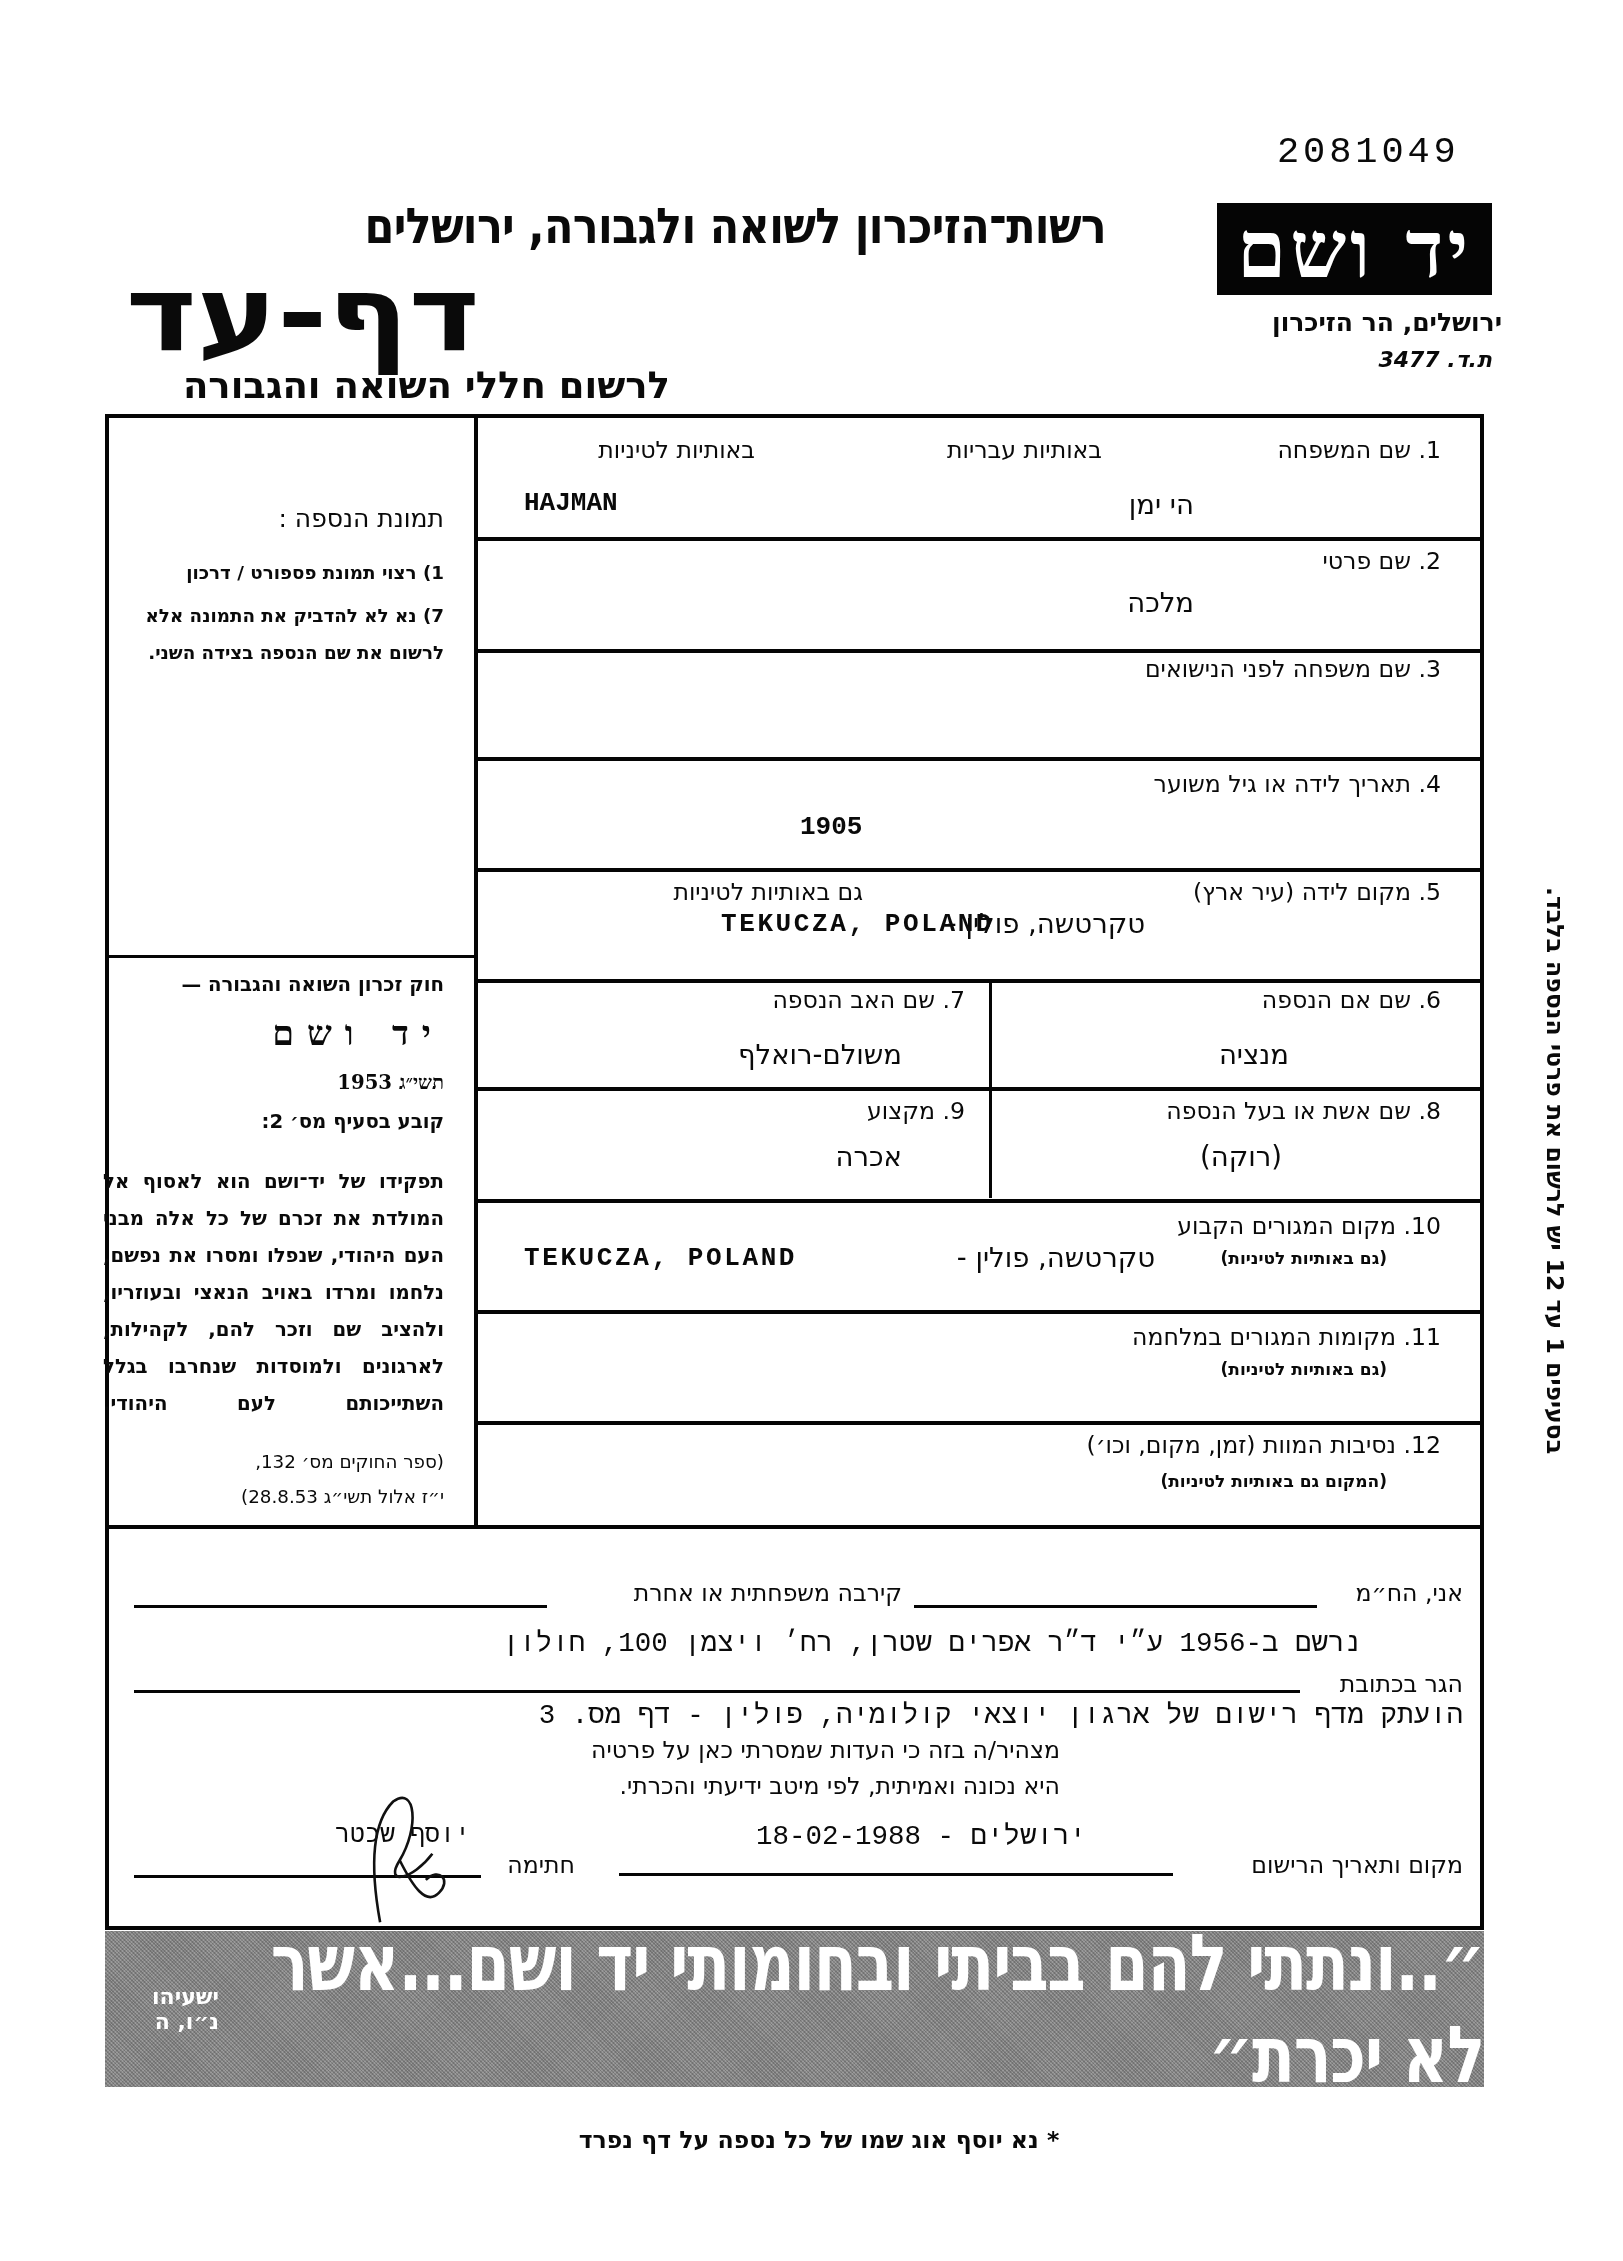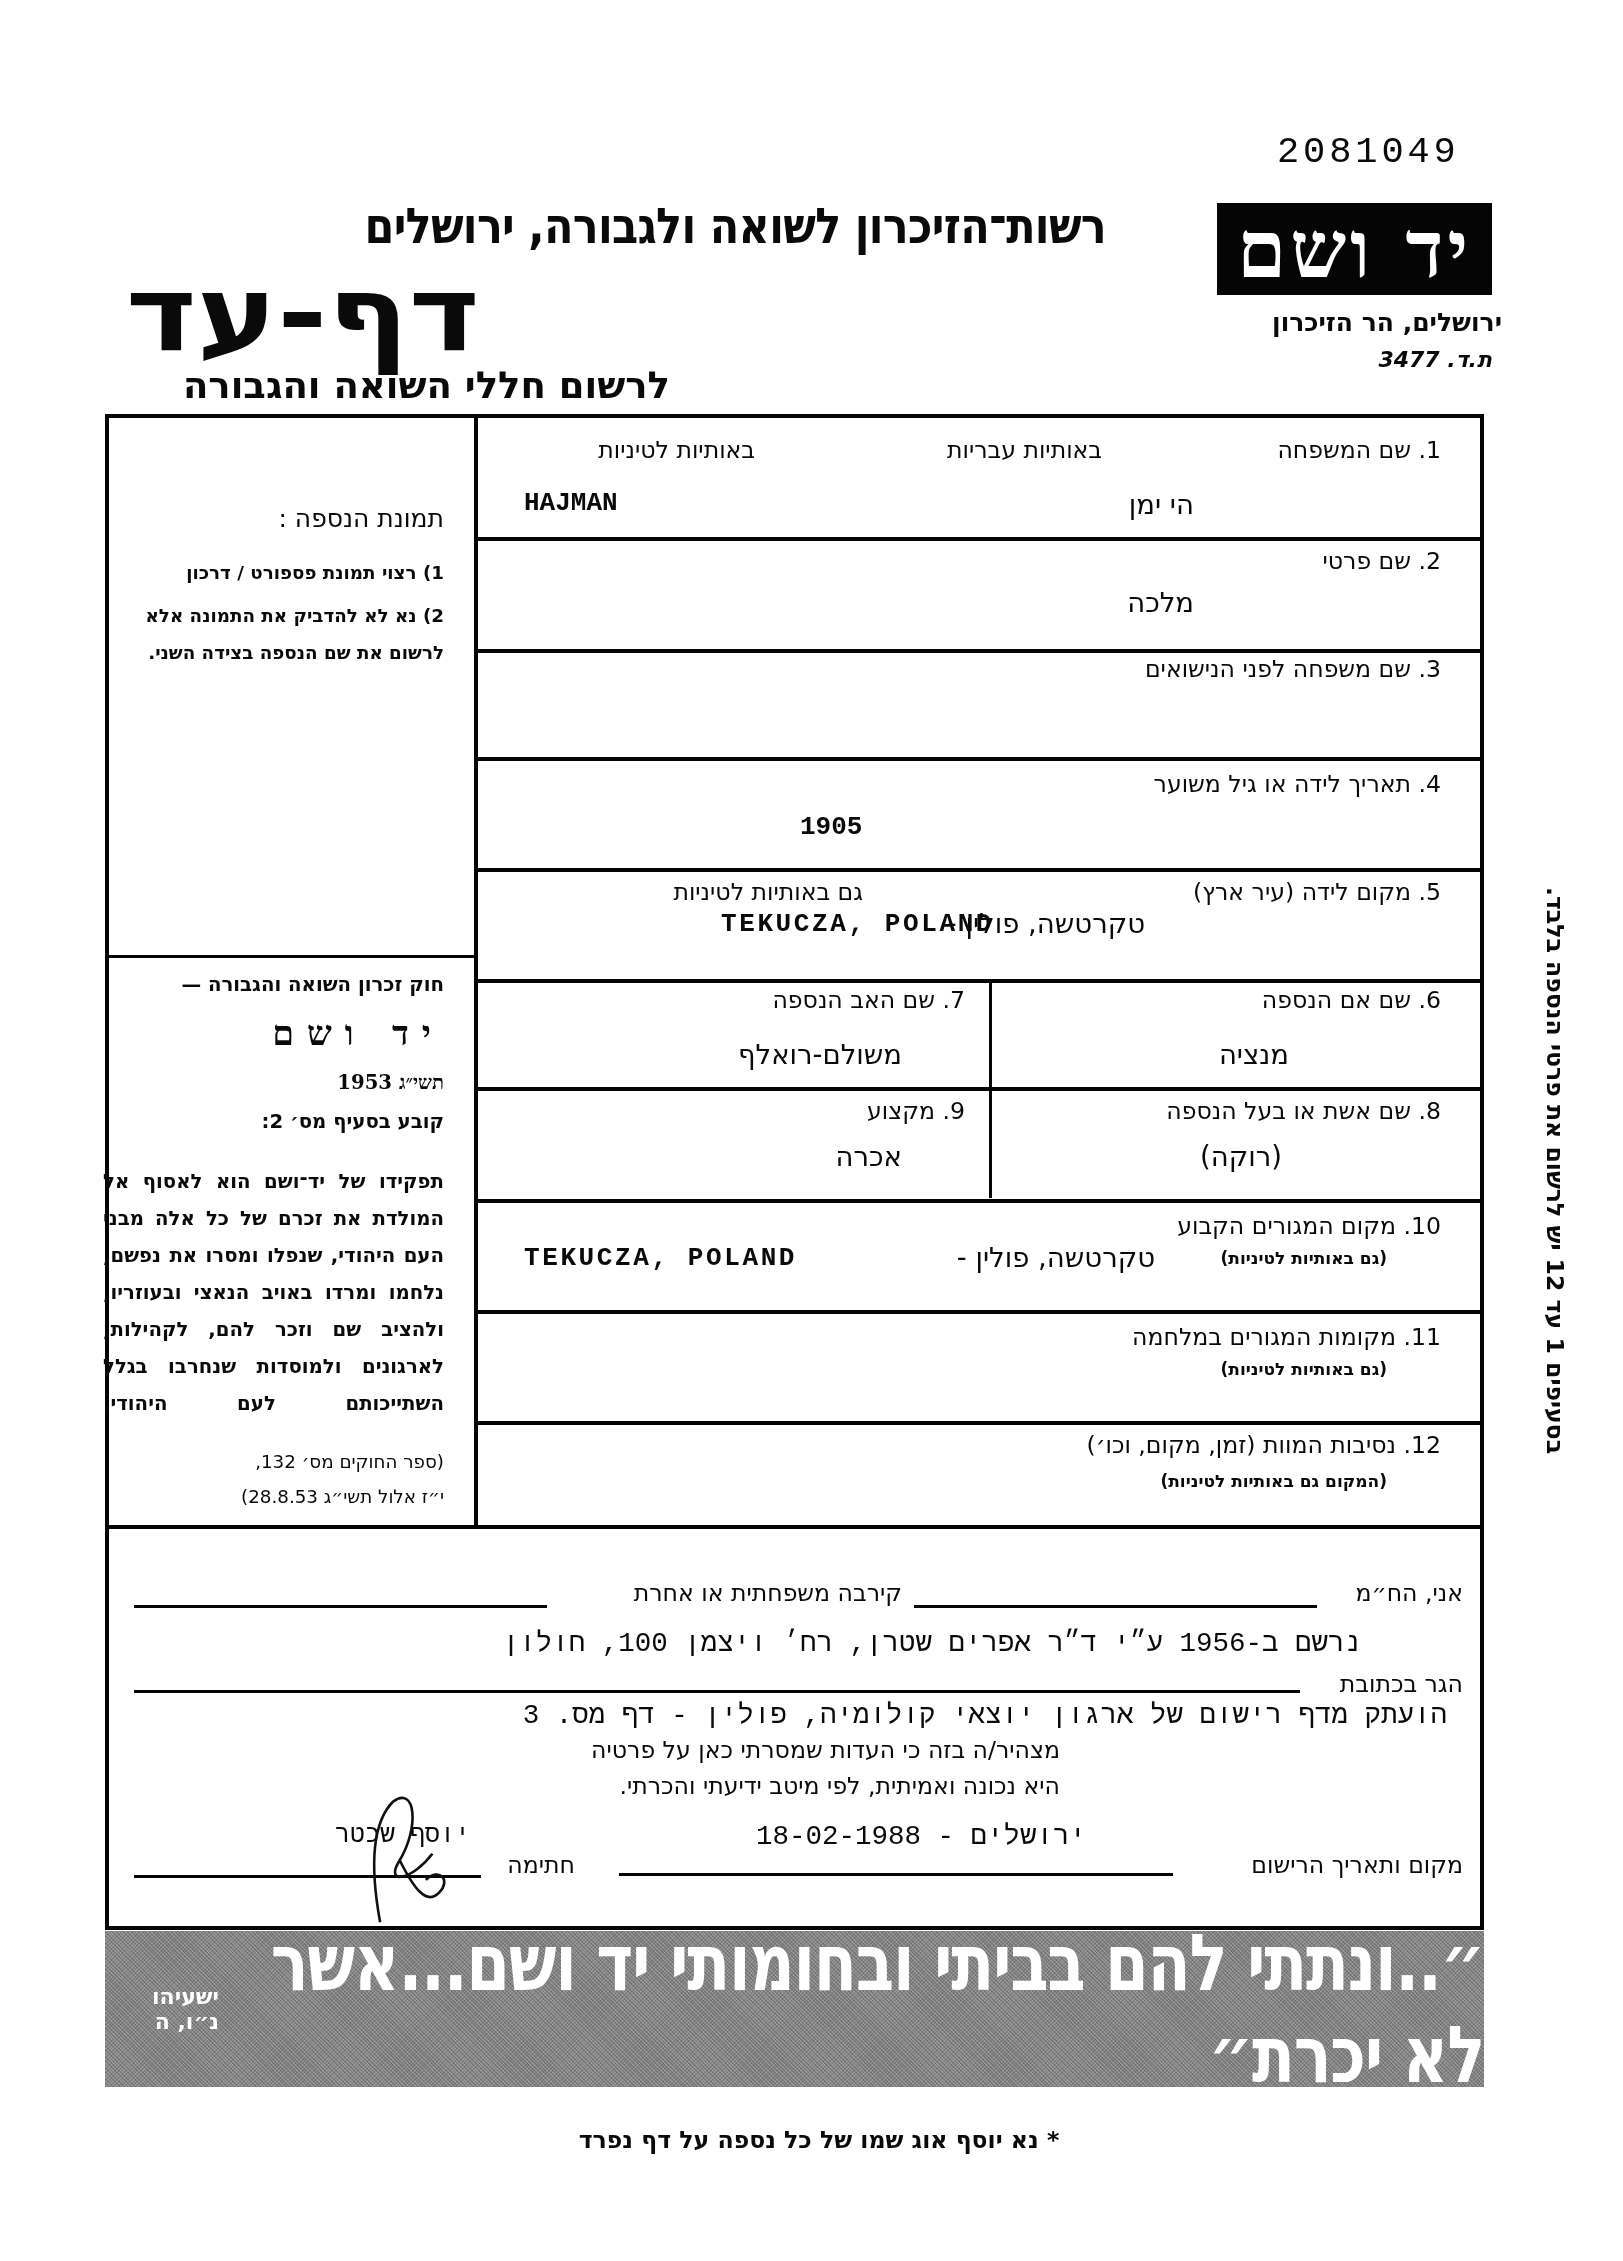--- a/index.html
+++ b/index.html
@@ -88,21 +88,21 @@
 <div class="abs row-line" style="top:1310px"></div>
 <div class="abs row-line" style="top:1421px"></div>
 <div class="abs full-line" style="top:1525px"></div>
 <div class="abs left-hline" style="top:955px"></div>
 
 <div class="abs mid-div" style="top:979px; height:111px"></div>
 <div class="abs mid-div" style="top:1087px; height:111px"></div>
 
 <div class="abs photo-title rtl">תמונת הנספה :</div>
 <div class="abs photo-note rtl" style="top:554px">1)  רצוי תמונת פספורט / דרכון</div>
-<div class="abs photo-note rtl" style="top:597px">2)  נא לא להדביק את התמונה אלא לרשום את שם הנספה בצידה השני.</div>
+<div class="abs photo-note rtl" style="top:597px">7)  נא לא להדביק את התמונה אלא לרשום את שם הנספה בצידה השני.</div>
 
 <div class="abs law-text rtl" style="top:973px">חוק זכרון השואה והגבורה —</div>
 <div class="abs law-text rtl" style="top:1012px"><span class="law-big">יד ושם</span></div>
 <div class="abs law-text rtl" style="top:1071px; font-family:'DejaVu Serif', serif;">תשי״ג 1953</div>
 <div class="abs law-text rtl" style="top:1110px">קובע בסעיף מס׳ 2:</div>
 <div class="abs law-para rtl">תפקידו של יד־ושם הוא לאסוף אל המולדת את זכרם של כל אלה מבני העם היהודי, שנפלו ומסרו את נפשם, נלחמו ומרדו באויב הנאצי ובעוזריו, ולהציב שם וזכר להם, לקהילות, לארגונים ולמוסדות שנחרבו בגלל השתייכותם לעם היהודי.</div>
 <div class="abs law-cite rtl" style="top:1451px">(ספר החוקים מס׳ 132,</div>
 <div class="abs law-cite rtl" style="top:1486px">י״ז אלול תשי״ג 28.8.53)</div>
 
 <div class="abs field-label rtl" style="right:182px; top:436px">1.  שם המשפחה</div>
@@ -153,21 +153,21 @@
 <div class="abs side-text rtl">בסעיפים 1 עד 12 יש לרשום את פרטי הנספה בלבד.</div>
 
 <div class="abs decl rtl" style="right:160px; top:1579px">אני, הח״מ</div>
 <div class="abs uline" style="left:914px; top:1605px; width:403px"></div>
 <div class="abs decl rtl" style="right:721px; top:1579px">קירבה משפחתית או אחרת</div>
 <div class="abs uline" style="left:134px; top:1605px; width:413px"></div>
 
 <div class="abs typed rtl" style="right:262px; top:1628px">נרשם ב-1956 ע״י ד״ר אפרים שטרן, רח׳ ויצמן 100, חולון</div>
 <div class="abs decl rtl" style="right:160px; top:1670px">הגר בכתובת</div>
 <div class="abs uline" style="left:134px; top:1690px; width:1166px"></div>
-<div class="abs typed rtl" style="right:176px; top:1700px">הועתק מדף רישום של ארגון יוצאי קולומיה, פולין - דף מס. 3</div>
+<div class="abs typed rtl" style="right:160px; top:1700px">הועתק מדף רישום של ארגון יוצאי קולומיה, פולין - דף מס. 3</div>
 
 <div class="abs decl rtl" style="right:563px; top:1736px">מצהיר/ה בזה כי העדות שמסרתי כאן על פרטיה</div>
 <div class="abs decl rtl" style="right:563px; top:1772px">היא נכונה ואמיתית, לפי מיטב ידיעתי והכרתי.</div>
 
 <div class="abs typed rtl" style="right:537px; top:1821px">ירושלים - 18-02-1988</div>
 <div class="abs decl rtl" style="right:160px; top:1851px">מקום ותאריך הרישום</div>
 <div class="abs uline" style="left:619px; top:1873px; width:554px"></div>
 
 <div class="abs decl rtl" style="right:1048px; top:1851px">חתימה</div>
 <div class="abs uline" style="left:134px; top:1875px; width:347px"></div>

